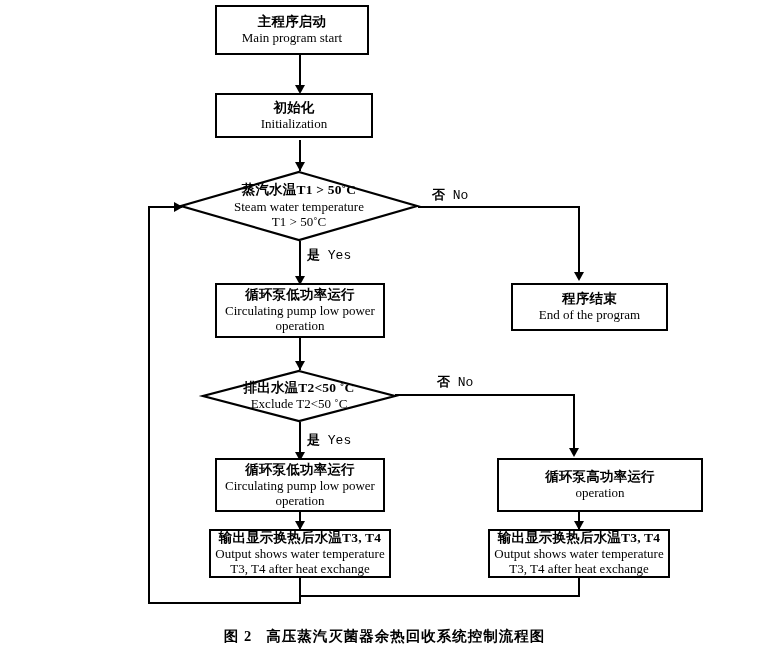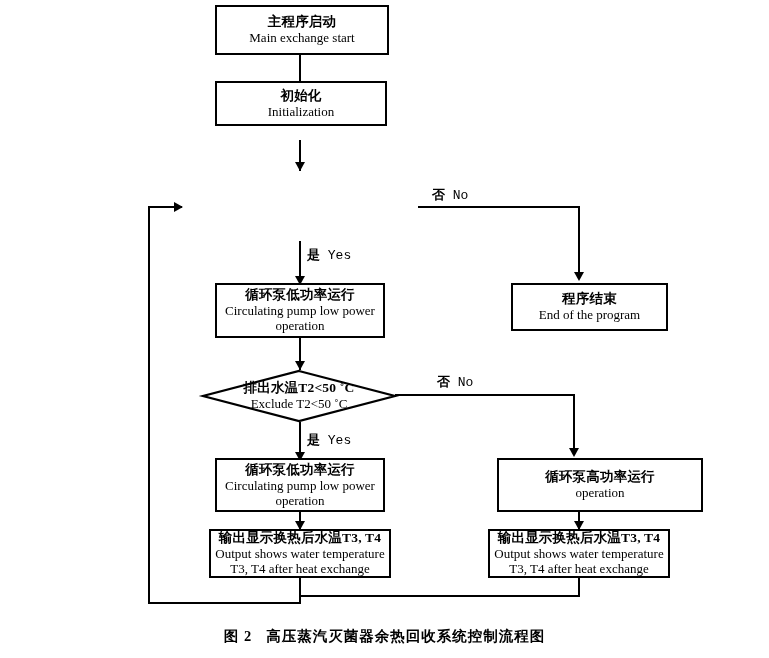--- a/index.html
+++ b/index.html
@@ -182,30 +182,40 @@
   <div class="branch-label" style="left:437px; top:373px;">
     <span class="bl-cn">否</span>
     <span class="bl-en">No</span>
   </div>
 
   <div class="branch-label" style="left:307px; top:431px;">
     <span class="bl-cn">是</span>
     <span class="bl-en">Yes</span>
   </div>
 
-  <div class="node" style="left:215px; top:5px; width:174px; height:50px;">
+  <div class="node" style="left:215px; top:5px; width:154px; height:50px;">
     <div class="cn">主程序启动</div>
-    <div class="en">Main exchange start</div>
-  </div>
-
-  <div class="node" style="left:215px; top:81px; width:172px; height:45px;">
+    <div class="en">Main program start</div>
+  </div>
+
+  <div class="node" style="left:215px; top:93px; width:158px; height:45px;">
     <div class="cn">初始化</div>
     <div class="en">Initialization</div>
   </div>
 
+  <div class="diamond-wrap" style="left:180px; top:171px; width:238px; height:70px;">
+    <svg width="238" height="70" viewBox="0 0 238 70">
+      <polygon points="119,1 237,35 119,69 1,35" fill="#ffffff" stroke="#000000" stroke-width="2.2"></polygon>
+    </svg>
+    <div class="diamond-text">
+      <div class="cn">蒸汽水温T1 &gt; 50˚C</div>
+      <div class="en">Steam water temperature</div>
+      <div class="en2">T1 &gt; 50˚C</div>
+    </div>
+  </div>
 
   <div class="node" style="left:215px; top:283px; width:170px; height:55px;">
     <div class="cn">循环泵低功率运行</div>
     <div class="en">Circulating pump low power</div>
     <div class="en2">operation</div>
   </div>
 
   <div class="node" style="left:500px; top:283px; width:157px; height:48px;margin-left:11px;">
     <div class="cn">程序结束</div>
     <div class="en">End of the program</div>

